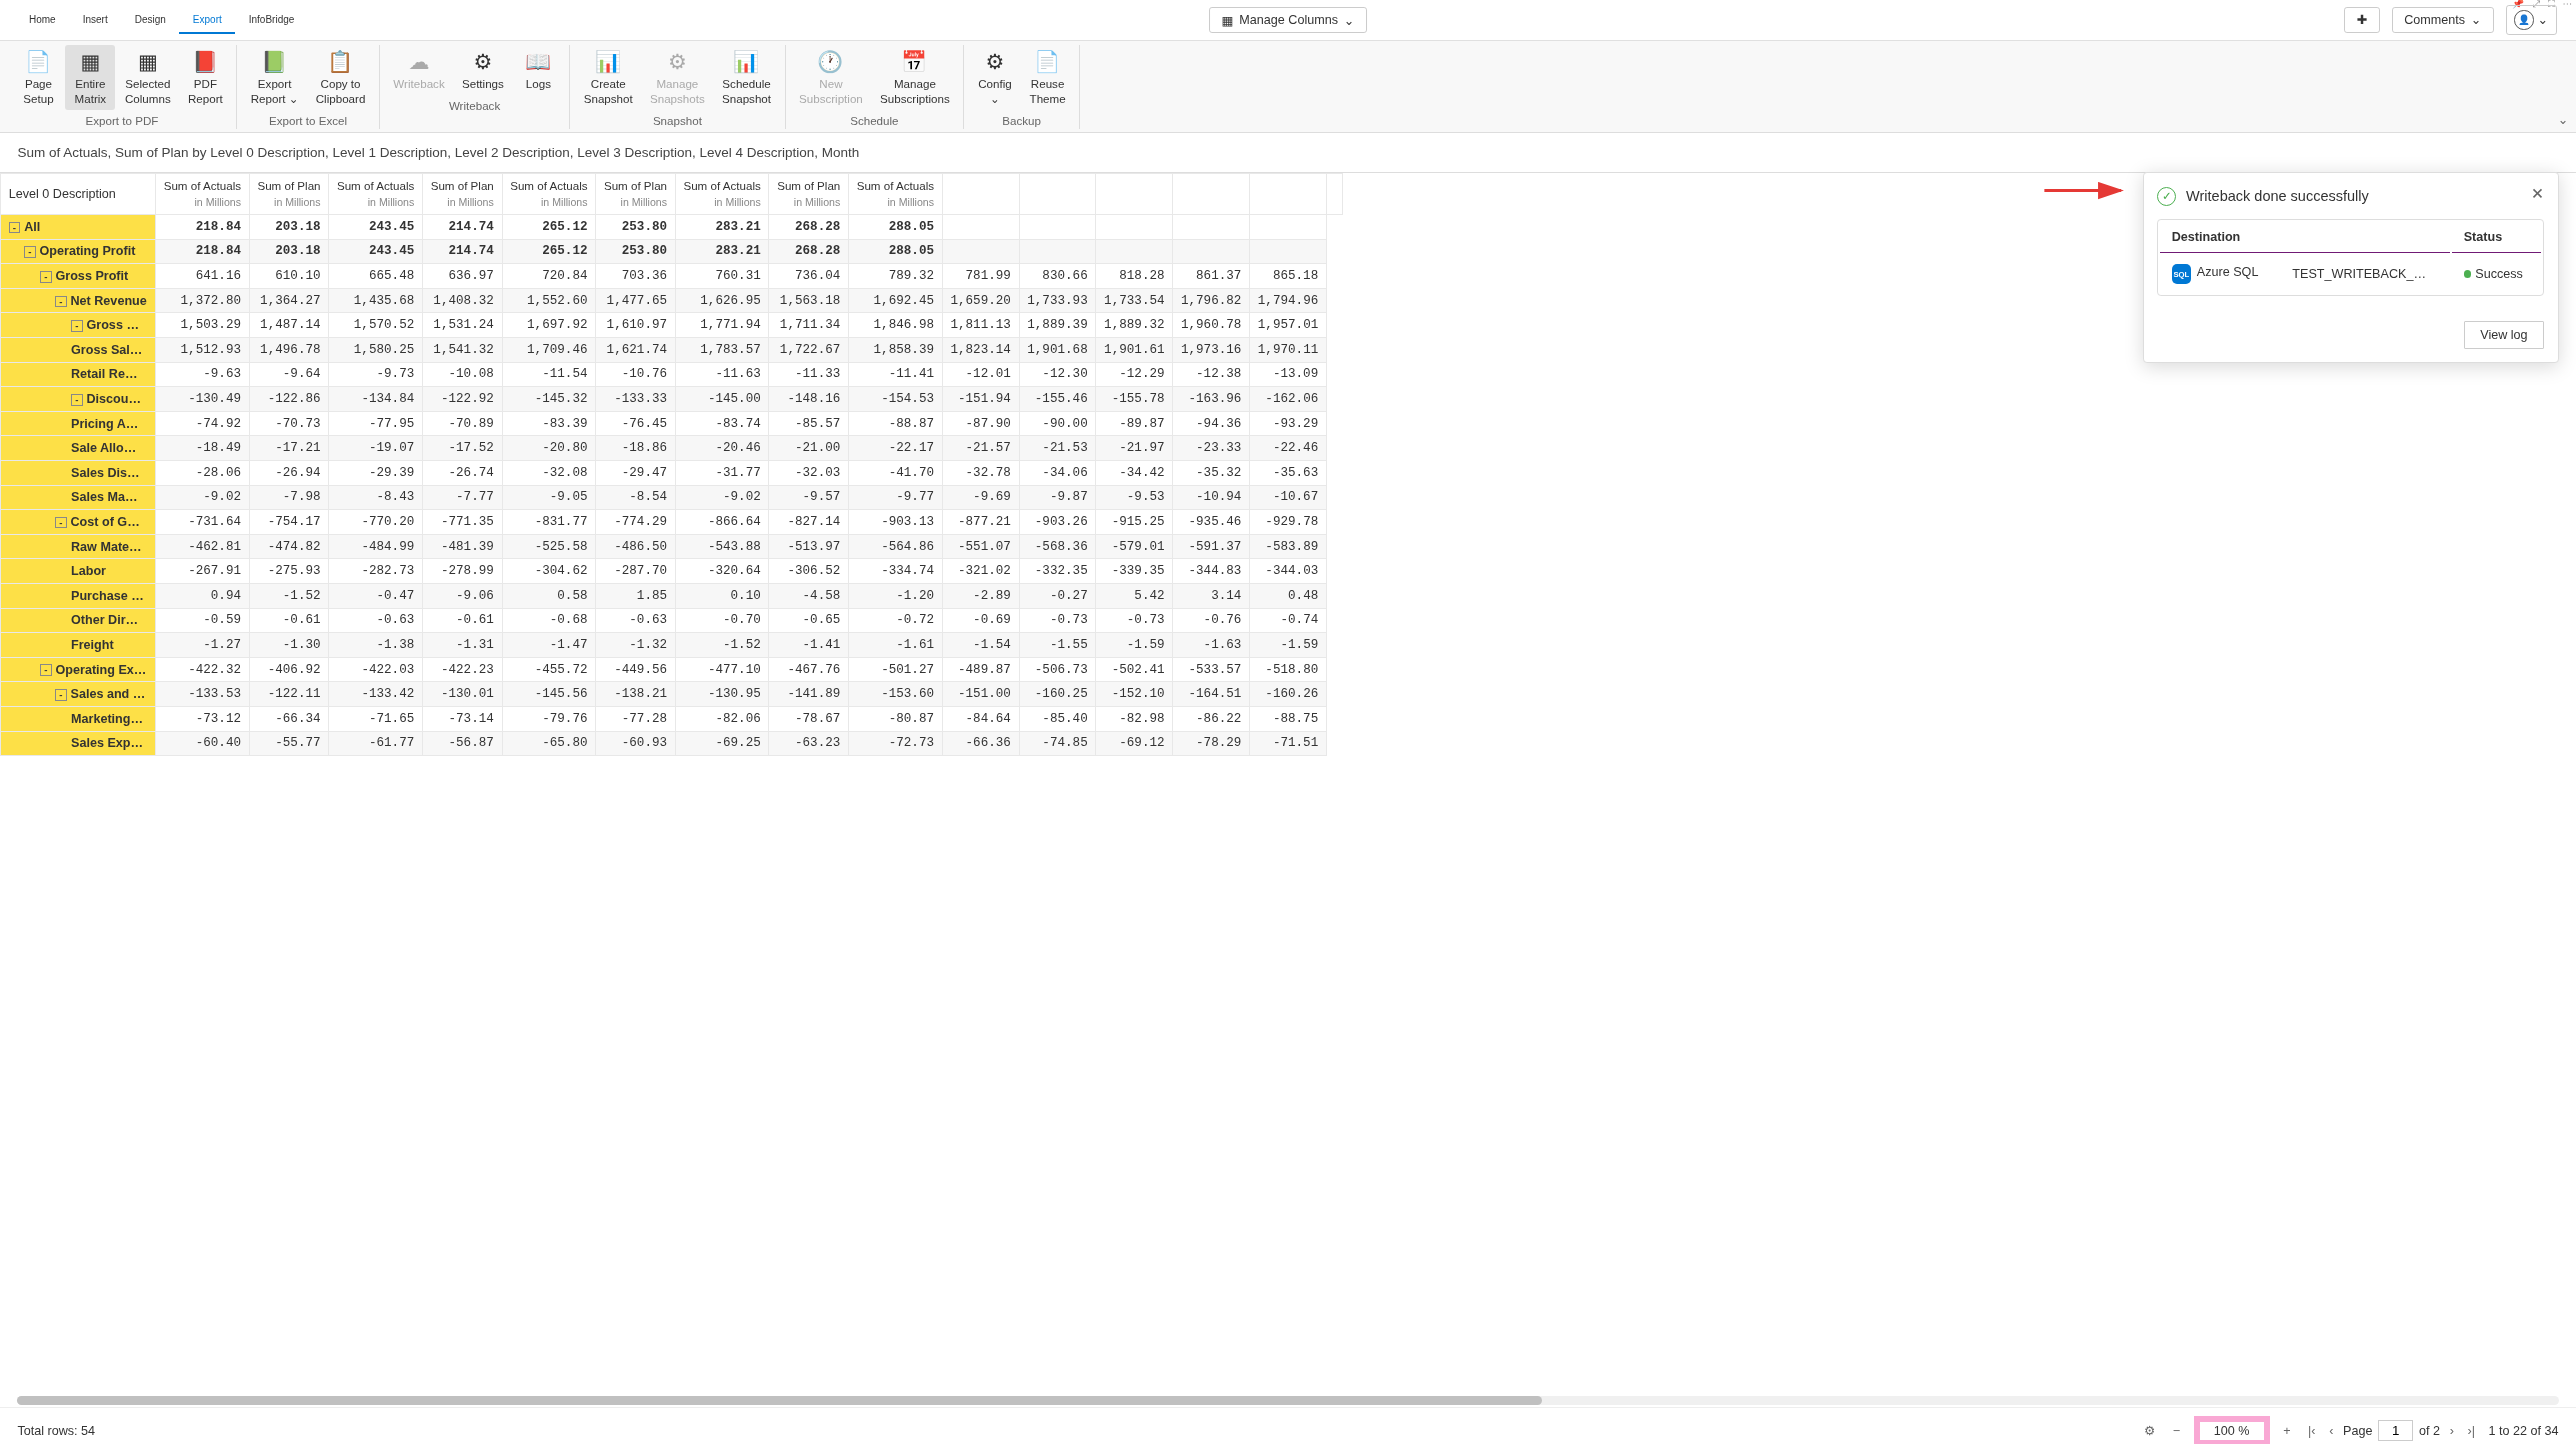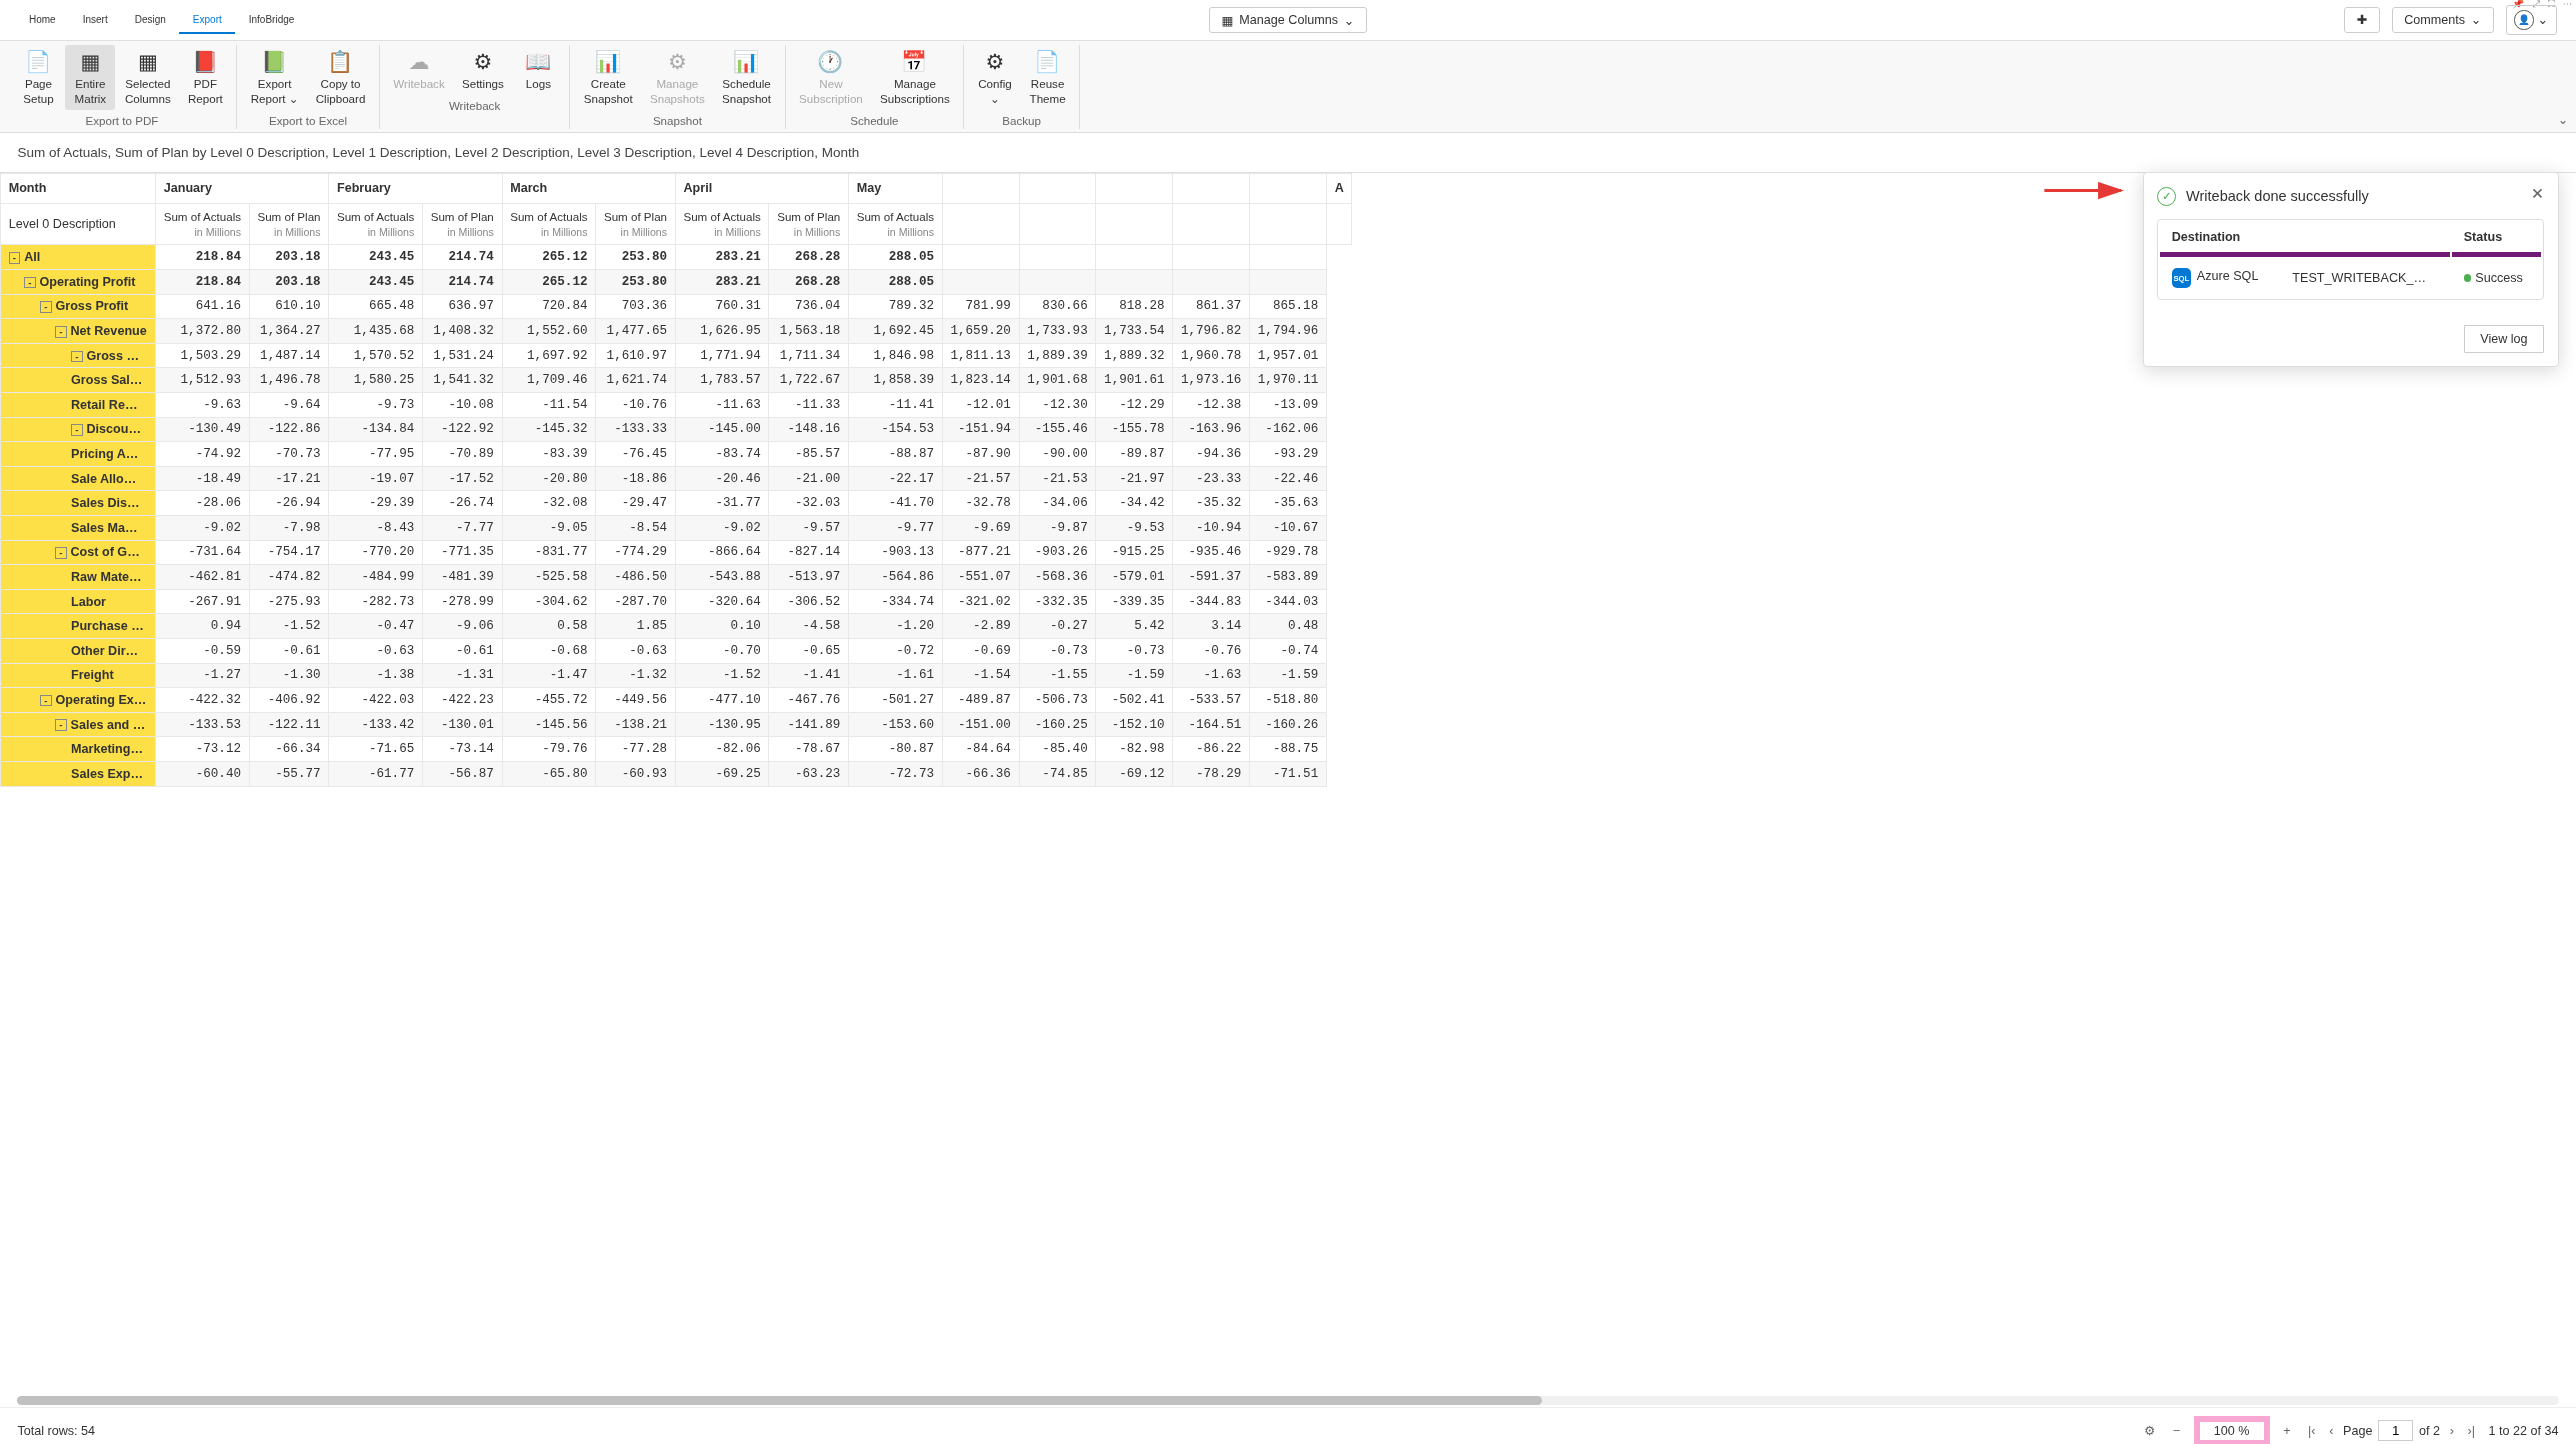--- a/index.html
+++ b/index.html
@@ -48,21 +48,21 @@
 .footer{display:flex;align-items:center;justify-content:space-between;padding:7.7px 17.4px;border-top:1px solid #eee;font-size:12.6px}
 .footer-right{display:flex;align-items:center;gap:9.7px}
 .zoom-box{border:6px solid #f9a8d4;padding:1.9px 9.7px;width:76px;text-align:center}
 .pager{display:flex;align-items:center;gap:5.8px}
 .page-input{border:1px solid #ccc;width:35px;text-align:center;padding:1.9px}
 .icon-btn{cursor:pointer;color:#666;padding:1.9px 3.9px}
 .toast{position:absolute;top:172px;right:17.4px;width:416px;background:#fff;border:1px solid #ddd;box-shadow:0 3.9px 19.3px rgba(0,0,0,0.15);border-radius:3.9px;padding:13.5px;z-index:100}
 .toast-title{display:flex;align-items:center;gap:9.7px;font-size:14.5px;margin-bottom:13.5px}
 .toast-close{position:absolute;top:11.6px;right:13.5px;cursor:pointer;font-size:15.5px;color:#666}
 .toast-table{border:1px solid #ddd;width:100%;border-radius:3.9px}
-.toast-table th{text-align:left;padding:7.7px 11.6px;font-weight:600;border-bottom:5px solid #701a75;font-size:12.6px}
+.toast-table th{text-align:left;padding:7.7px 11.6px;font-weight:600;border-bottom:1px solid #701a75;font-size:12.6px}
 .toast-table td{padding:9.7px 11.6px;font-size:12.6px}
 .status-dot{display:inline-block;width:7.7px;height:7.7px;border-radius:50%;margin-right:3.9px}
 .view-log{float:right;border:1px solid #ccc;padding:5.8px 15.5px;margin-top:25px;cursor:pointer;border-radius:1px}
 .check-circle{width:19.3px;height:19.3px;border:1.9px solid #4caf50;border-radius:50%;display:flex;align-items:center;justify-content:center;color:#4caf50;font-size:11.6px}
 .arrow{position:absolute;top:179px;right:445px;z-index:99}
 .sql-icon{display:inline-flex;width:19.3px;height:19.3px;background:#0078d4;color:#fff;font-size:7.7px;align-items:center;justify-content:center;border-radius:5px;margin-right:5.8px;font-weight:bold}
 .first-col{width:155px;min-width:155px;max-width:155px;overflow:hidden;text-overflow:ellipsis}
 svg{display:block}
 </style>
 </head>
@@ -210,34 +210,20 @@
       <marker id="ah" markerWidth="10" markerHeight="10" refX="8" refY="3" orient="auto">
         <path d="M0,0 L0,6 L9,3 z" fill="#e53935"></path>
       </marker>
     </defs>
   <line x1="0" y1="12" x2="80" y2="12" stroke="#e53935" stroke-width="3" marker-end="url(#ah)"></line>
 </svg>
 
 <div class="matrix-wrap">
   <table class="matrix" id="matrix">
       <thead>
-        <tr>
-          <th rowspan="1" class="month-header first-col">Month</th>
-          <th colspan="2" class="month-header">January</th>
-          <th colspan="2" class="month-header">February</th>
-          <th colspan="2" class="month-header">March</th>
-          <th colspan="2" class="month-header">April</th>
-          <th colspan="1" class="month-header">May</th>
-          <th class="month-header"></th>
-          <th class="month-header"></th>
-          <th class="month-header"></th>
-          <th class="month-header"></th>
-          <th class="month-header"></th>
-          <th class="month-header">A</th>
-        </tr>
         <tr>
           <th class="first-col" style="font-weight:normal">Level 0 Description</th>
           <th class="col-header">Sum of Actuals<br><span class="sub">in Millions</span></th>
           <th class="col-header">Sum of Plan<br><span class="sub">in Millions</span></th>
           <th class="col-header">Sum of Actuals<br><span class="sub">in Millions</span></th>
           <th class="col-header">Sum of Plan<br><span class="sub">in Millions</span></th>
           <th class="col-header">Sum of Actuals<br><span class="sub">in Millions</span></th>
           <th class="col-header">Sum of Plan<br><span class="sub">in Millions</span></th>
           <th class="col-header">Sum of Actuals<br><span class="sub">in Millions</span></th>
           <th class="col-header">Sum of Plan<br><span class="sub">in Millions</span></th>

